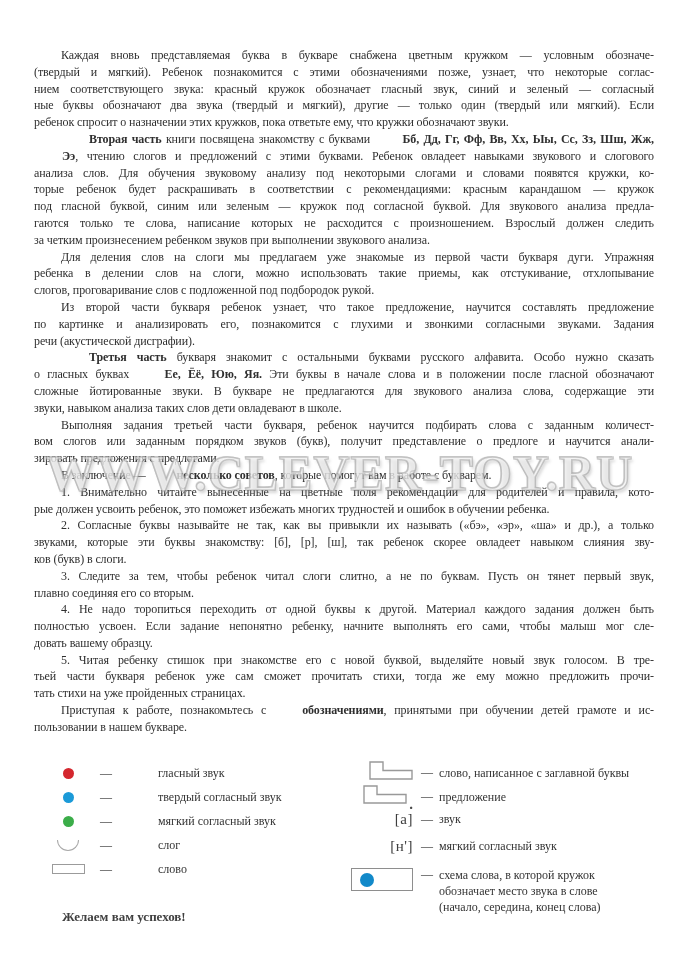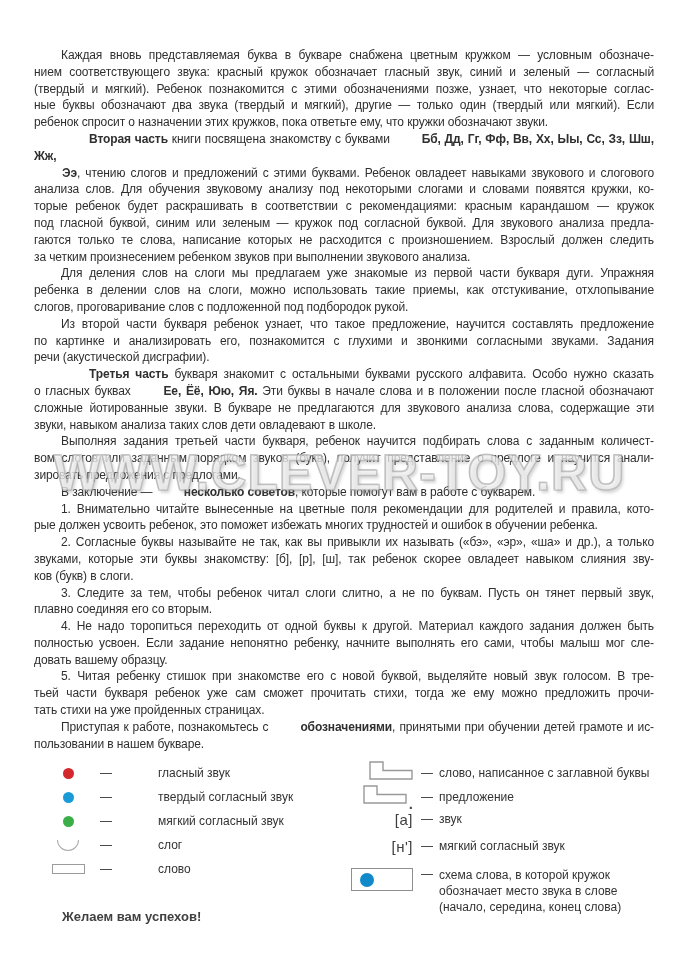--- a/index.html
+++ b/index.html
@@ -1,17 +1,17 @@
 <!DOCTYPE html>
 <html><head>
 <meta charset="utf-8">
 <style>
   html,body{margin:0;padding:0;background:#e9e9e9;}
   .page{position:relative;width:679px;height:960px;background:#ffffff;overflow:hidden;
-        font-family:Liberation Sans, sans-serif;color:#2f2f2f;margin:0 auto;}
+        font-family:Liberation Serif, serif;color:#2f2f2f;margin:0 auto;}
   .body-text{position:absolute;left:34px;top:47px;width:620px;font-size:12px;line-height:16.8px;letter-spacing:-0.1px;}
   .para{margin:0;}
   .line{text-align:justify;text-align-last:justify;}
   .line.pfirst{text-indent:27px;}
   .line.plast{text-align-last:left;}
   .b{font-weight:bold;margin-left:28px;}
 
   .watermark{position:absolute;left:0;right:0;top:448px;text-align:center;white-space:nowrap;
         font-weight:bold;font-size:50px;line-height:50px;letter-spacing:1px;
         color:rgba(255,255,255,0.62);-webkit-text-stroke:1.5px rgba(158,158,158,0.55);
@@ -46,22 +46,22 @@
 
   .closing{position:absolute;left:62px;top:909px;font-weight:bold;font-size:13px;color:#404040;z-index:2;}
 </style>
 </head>
 <body>
 
 <div class="page">
   <div class="body-text">
       <div class="para">
         <div class="line pfirst"><span>Каждая вновь представляемая буква в букваре снабжена цветным кружком — условным обозначе-</span></div>
+        <div class="line"><span>(твердый и мягкий). Ребенок познакомится с этими обозначениями позже, узнает, что некоторые соглас-</span></div>
         <div class="line"><span>нием соответствующего звука: красный кружок обозначает гласный звук, синий и зеленый — согласный</span></div>
-        <div class="line"><span>(твердый и мягкий). Ребенок познакомится с этими обозначениями позже, узнает, что некоторые соглас-</span></div>
         <div class="line"><span>ные буквы обозначают два звука (твердый и мягкий), другие — только один (твердый или мягкий). Если</span></div>
         <div class="line plast"><span>ребенок спросит о назначении этих кружков, пока ответьте ему, что кружки обозначают звуки.</span></div>
       </div>
       <div class="para">
         <div class="line pfirst"><span class="b">Вторая часть</span><span> книги посвящена знакомству с буквами </span><span class="b">Бб, Дд, Гг, Фф, Вв, Хх, Ыы, Сс, Зз, Шш, Жж,</span></div>
         <div class="line"><span class="b">Ээ</span><span>, чтению слогов и предложений с этими буквами. Ребенок овладеет навыками звукового и слогового</span></div>
         <div class="line"><span>анализа слов. Для обучения звуковому анализу под некоторыми слогами и словами появятся кружки, ко-</span></div>
         <div class="line"><span>торые ребенок будет раскрашивать в соответствии с рекомендациями: красным карандашом — кружок</span></div>
         <div class="line"><span>под гласной буквой, синим или зеленым — кружок под согласной буквой. Для звукового анализа предла-</span></div>
         <div class="line"><span>гаются только те слова, написание которых не расходится с произношением. Взрослый должен следить</span></div>

